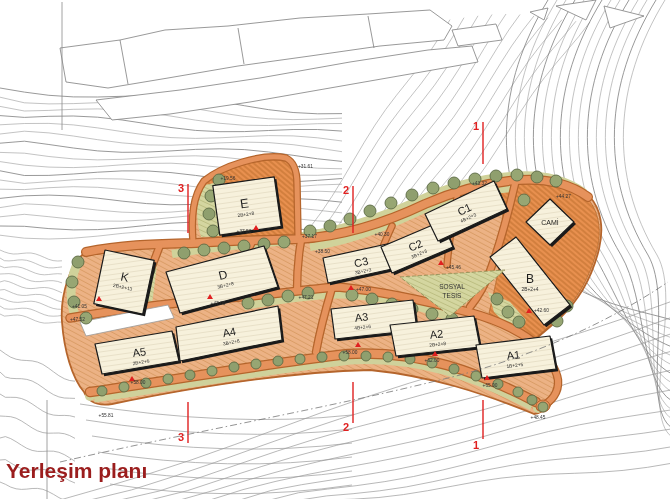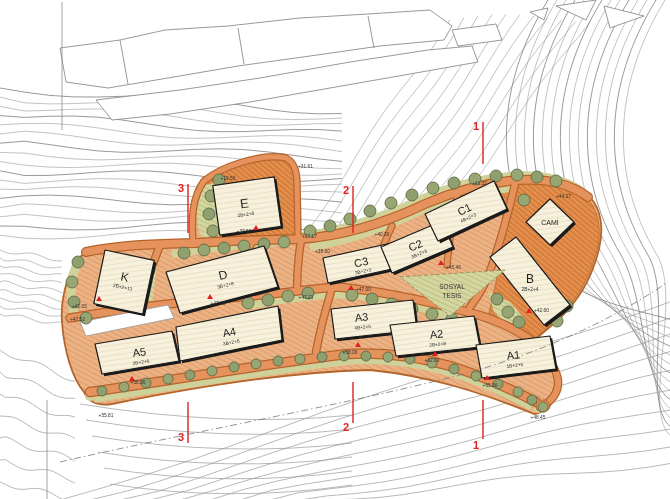--- a/index.html
+++ b/index.html
@@ -413,13 +413,14 @@
     <line class="secline" x1="188" y1="402" x2="188" y2="443"></line>
     <text class="sec" text-anchor="end" x="184" y="441">3</text>
     <line class="secline" x1="353" y1="382" x2="353" y2="423"></line>
     <text class="sec" text-anchor="end" x="349" y="431">2</text>
     <line class="secline" x1="483" y1="400" x2="483" y2="439"></line>
     <text class="sec" text-anchor="end" x="479" y="449">1</text>
   </g>
 
   <path fill="none" stroke="#777" stroke-width="0.8" stroke-dasharray="7 3 1.5 3" d="M60,462 C190,432 330,408 460,375 C545,352 615,318 668,282"></path>
 </svg>
+<div class="page-title">Yerleşim planı</div>
 </div>
 
 </body></html>

